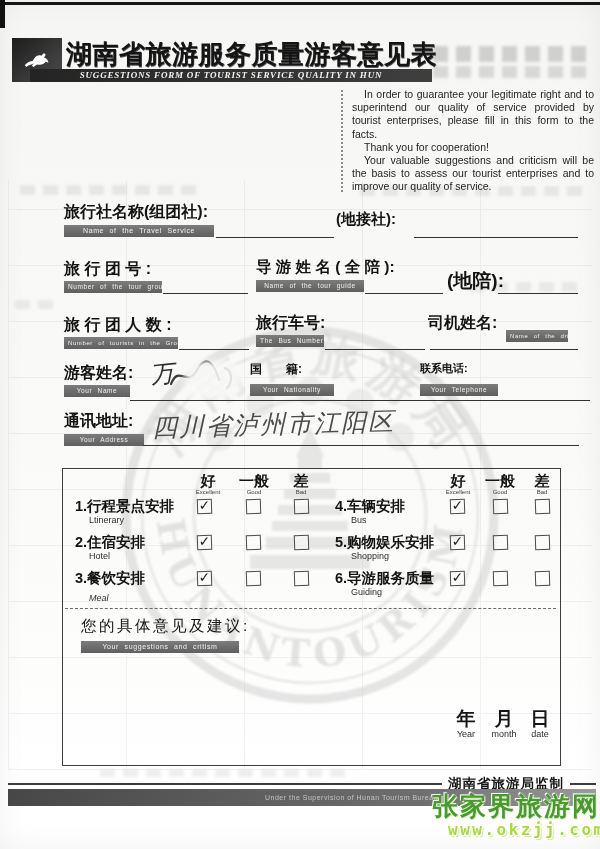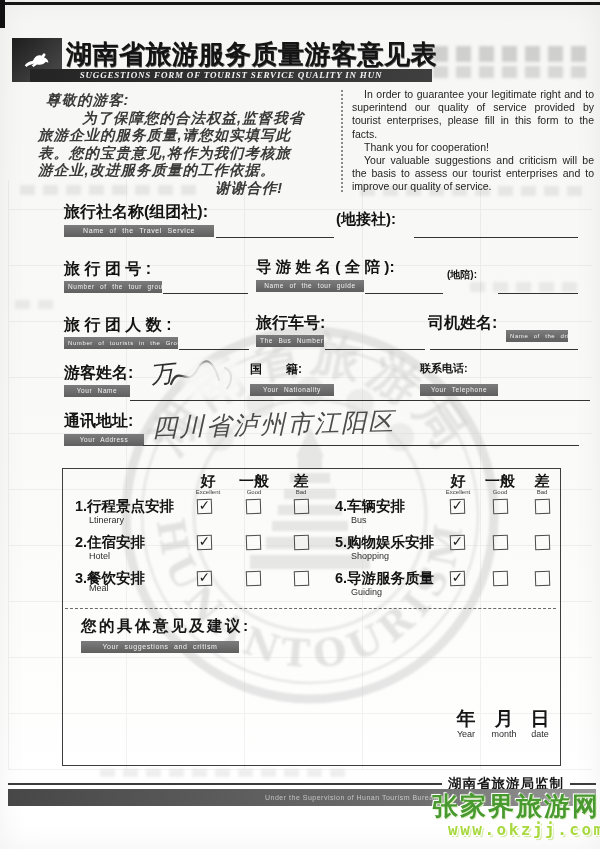--- a/index.html
+++ b/index.html
@@ -50,21 +50,21 @@
   .rbox{position:absolute;left:62px;top:468px;width:497px;height:296px;border:1.5px solid #3e3e3e;}
   .rh{position:absolute;width:40px;text-align:center;}
   .rh b{font-size:15px;color:#141414;display:block;line-height:16px;}
   .rh i{display:block;font-style:normal;font-size:6px;color:#3c3c3c;line-height:7px;}
   .rlab{position:absolute;font-weight:bold;font-size:14.5px;color:#131313;white-space:nowrap;}
   .rsub{position:absolute;font-size:9px;color:#2e2e2e;white-space:nowrap;}
   .cb{position:absolute;width:13px;height:13px;border:1.6px solid #4a4a4a;background:rgba(252,252,252,.55);
       font-size:14px;font-weight:bold;color:#1f1f1f;line-height:11px;text-align:center;overflow:visible;
       transform:rotate(-2deg);}
   .dashsep{position:absolute;left:2px;top:139px;width:491px;border-top:1.6px dashed #6a6a6a;}
-  .sugLbl{position:absolute;left:18px;top:147px;font-size:15.5px;font-weight:bold;letter-spacing:2.5px;white-space:nowrap;}
+  .sugLbl{position:absolute;left:18px;top:147px;font-size:15.5px;font-weight:normal;letter-spacing:2.5px;white-space:nowrap;}
   .sugBar{position:absolute;left:18px;top:172px;width:158px;}
   .dcol{position:absolute;width:34px;text-align:center;top:240px;}
   .dcol b{font-size:19px;display:block;line-height:20px;}
   .dcol i{display:block;font-style:normal;font-size:9px;color:#2c2c2c;line-height:11px;}
   
   .frule{position:absolute;left:8px;top:775px;width:588px;display:flex;align-items:center;}
   .fline{height:0;border-top:2px solid #3c3c3c;flex:1;}
   .fline.short{flex:0 0 26px;}
   .pub{font-size:13.5px;font-weight:bold;white-space:nowrap;padding:0 6px;letter-spacing:1px;}
   .darkbar{position:absolute;left:8px;top:789px;width:588px;height:17px;z-index:3;
@@ -133,48 +133,40 @@
   </svg>
 
   <div class="logoBox z2">
     <svg viewBox="0 0 32 24" width="28" height="22">
       <path fill="#ffffff" d="M2 18 C5 14 8 13 11 13 L13 10 C15 7 18 6 21 7 L24 4 26 6 24 9 C27 10 29 12 29 15 L26 14 C24 17 20 18 16 17 L12 20 10 18 13 16 C9 17 6 18 4 20 Z"></path>
     </svg>
   </div>
   <div class="titleCn z2">湖南省旅游服务质量游客意见表</div>
   <div class="enBand z2">SUGGESTIONS FORM OF TOURIST SERVICE QUALITY IN HUN</div>
 
-  <div class="cnNote z2">
-    <div class="l1">尊敬的游客:</div>
-    <div class="ind">为了保障您的合法权益,监督我省</div>
-    <div>旅游企业的服务质量,请您如实填写此</div>
-    <div>表。您的宝贵意见,将作为我们考核旅</div>
-    <div>游企业,改进服务质量的工作依据。</div>
-    <div class="last">谢谢合作!</div>
-  </div>
   <div class="vdots z2"></div>
   <div class="enNote z2">
     <p>In order to guarantee your legitimate right and to superintend our quality of service provided by tourist enterprises, please fill in this form to the facts.</p>
     <p>Thank you for cooperation!</p>
     <p>Your valuable suggestions and criticism will be the basis to assess our tourist enterprises and to improve our quality of service.</p>
   </div>
 
   <div class="lbl z2" style="left:64px;top:202px;font-size:16px;">旅行社名称(组团社):</div>
   <div class="bar z2" style="left:64px;top:225px;width:150px;">Name of the Travel Service</div>
   <div class="ul z2" style="left:216px;top:237px;width:118px;"></div>
   <div class="lbl z2" style="left:336px;top:210px;font-size:15px;">(地接社):</div>
   <div class="ul z2" style="left:414px;top:237px;width:164px;"></div>
 
   <div class="lbl z2" style="left:64px;top:259px;font-size:16px;">旅 行 团 号 :</div>
   <div class="bar z2" style="left:64px;top:281px;width:98px;font-size:6.5px;">Number of the tour group</div>
   <div class="ul z2" style="left:163px;top:293px;width:85px;"></div>
   <div class="lbl z2" style="left:256px;top:257px;font-size:15.5px;">导 游 姓 名 ( 全 陪 ):</div>
   <div class="bar z2" style="left:256px;top:280px;width:108px;font-size:6.5px;">Name of the tour guide</div>
   <div class="ul z2" style="left:365px;top:293px;width:78px;"></div>
-  <div class="lbl z2" style="left:447px;top:268px;font-size:10px;">(地陪):</div>
+  <div class="lbl z2" style="left:447px;top:268px;font-size:19px;">(地陪):</div>
   <div class="ul z2" style="left:498px;top:293px;width:80px;"></div>
 
   <div class="lbl z2" style="left:64px;top:315px;font-size:16px;">旅 行 团 人 数 :</div>
   <div class="bar z2" style="left:64px;top:337px;width:114px;font-size:6px;">Number of tourists in the Group</div>
   <div class="ul z2" style="left:179px;top:349px;width:70px;"></div>
   <div class="lbl z2" style="left:256px;top:313px;font-size:16px;">旅行车号:</div>
   <div class="bar z2" style="left:256px;top:335px;width:68px;font-size:6.5px;">The Bus Number</div>
   <div class="ul z2" style="left:325px;top:349px;width:100px;"></div>
   <div class="lbl z2" style="left:428px;top:313px;font-size:16px;">司机姓名:</div>
   <div class="bar z2" style="left:506px;top:330px;width:62px;font-size:6px;">Name of the driver</div>
@@ -222,21 +214,21 @@
     <div class="rh" style="left:459px;top:4px;">
       <b>差</b>
       <i>Bad</i>
       </div>
 
     <div class="rlab" style="left:12px;top:28px;"><span>1.</span><span>行程景点安排</span></div>
     <div class="rsub" style="left:26px;top:46px;">Ltinerary</div>
     <div class="rlab" style="left:12px;top:64px;"><span>2.</span><span>住宿安排</span></div>
     <div class="rsub" style="left:26px;top:82px;">Hotel</div>
     <div class="rlab" style="left:12px;top:100px;"><span>3.</span><span>餐饮安排</span></div>
-    <div class="rsub" style="left:26px;top:114px;">Meal</div>
+    <div class="rsub" style="left:26px;top:124px;font-style:italic;">Meal</div>
     <div class="rlab" style="left:272px;top:28px;"><span>4.</span><span>车辆安排</span></div>
     <div class="rsub" style="left:288px;top:46px;">Bus</div>
     <div class="rlab" style="left:272px;top:64px;"><span>5.</span><span>购物娱乐安排</span></div>
     <div class="rsub" style="left:288px;top:82px;">Shopping</div>
     <div class="rlab" style="left:272px;top:100px;"><span>6.</span><span>导游服务质量</span></div>
     <div class="rsub" style="left:288px;top:118px;">Guiding</div>
 
     <span class="cb" style="left:134px;top:30px;">✓</span>
     <span class="cb" style="left:183px;top:30px;"></span>
     <span class="cb" style="left:231px;top:30px;"></span>

